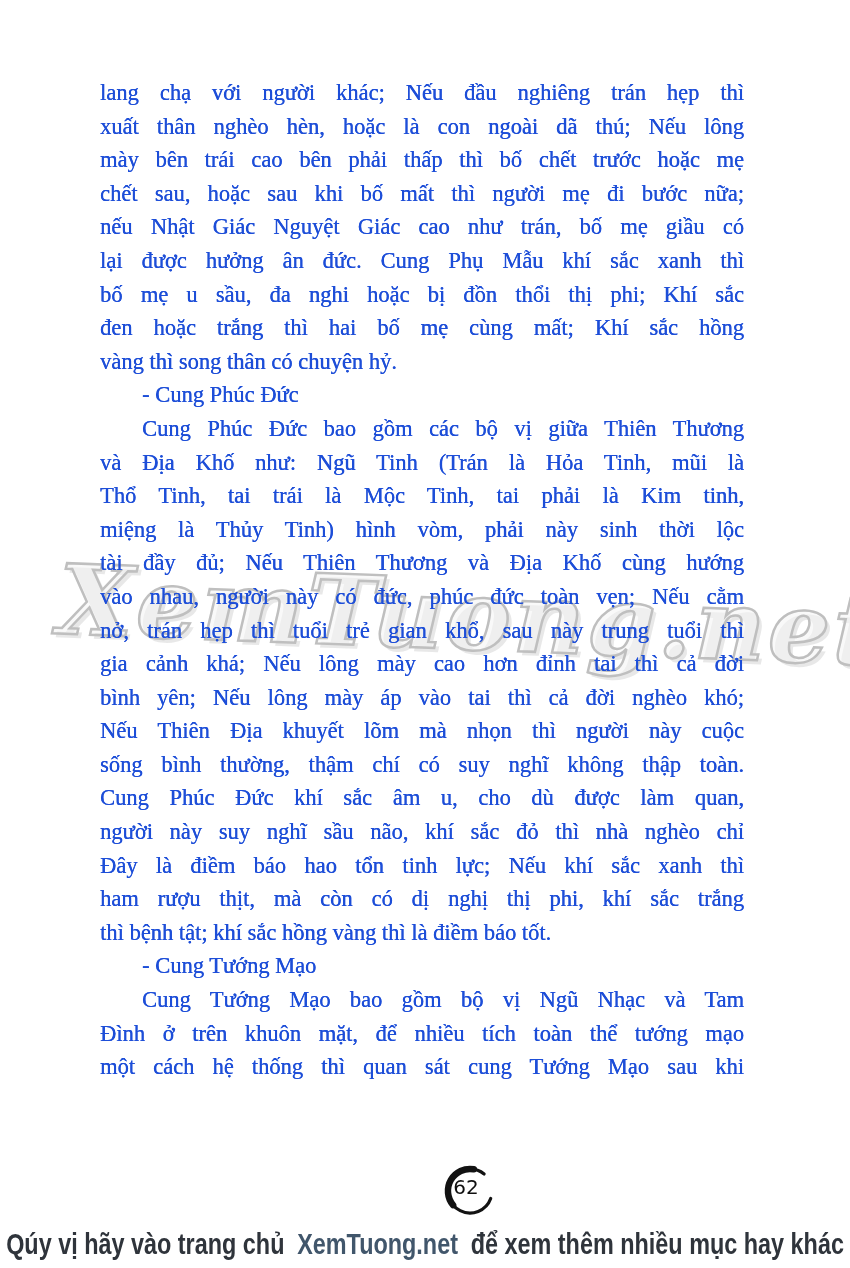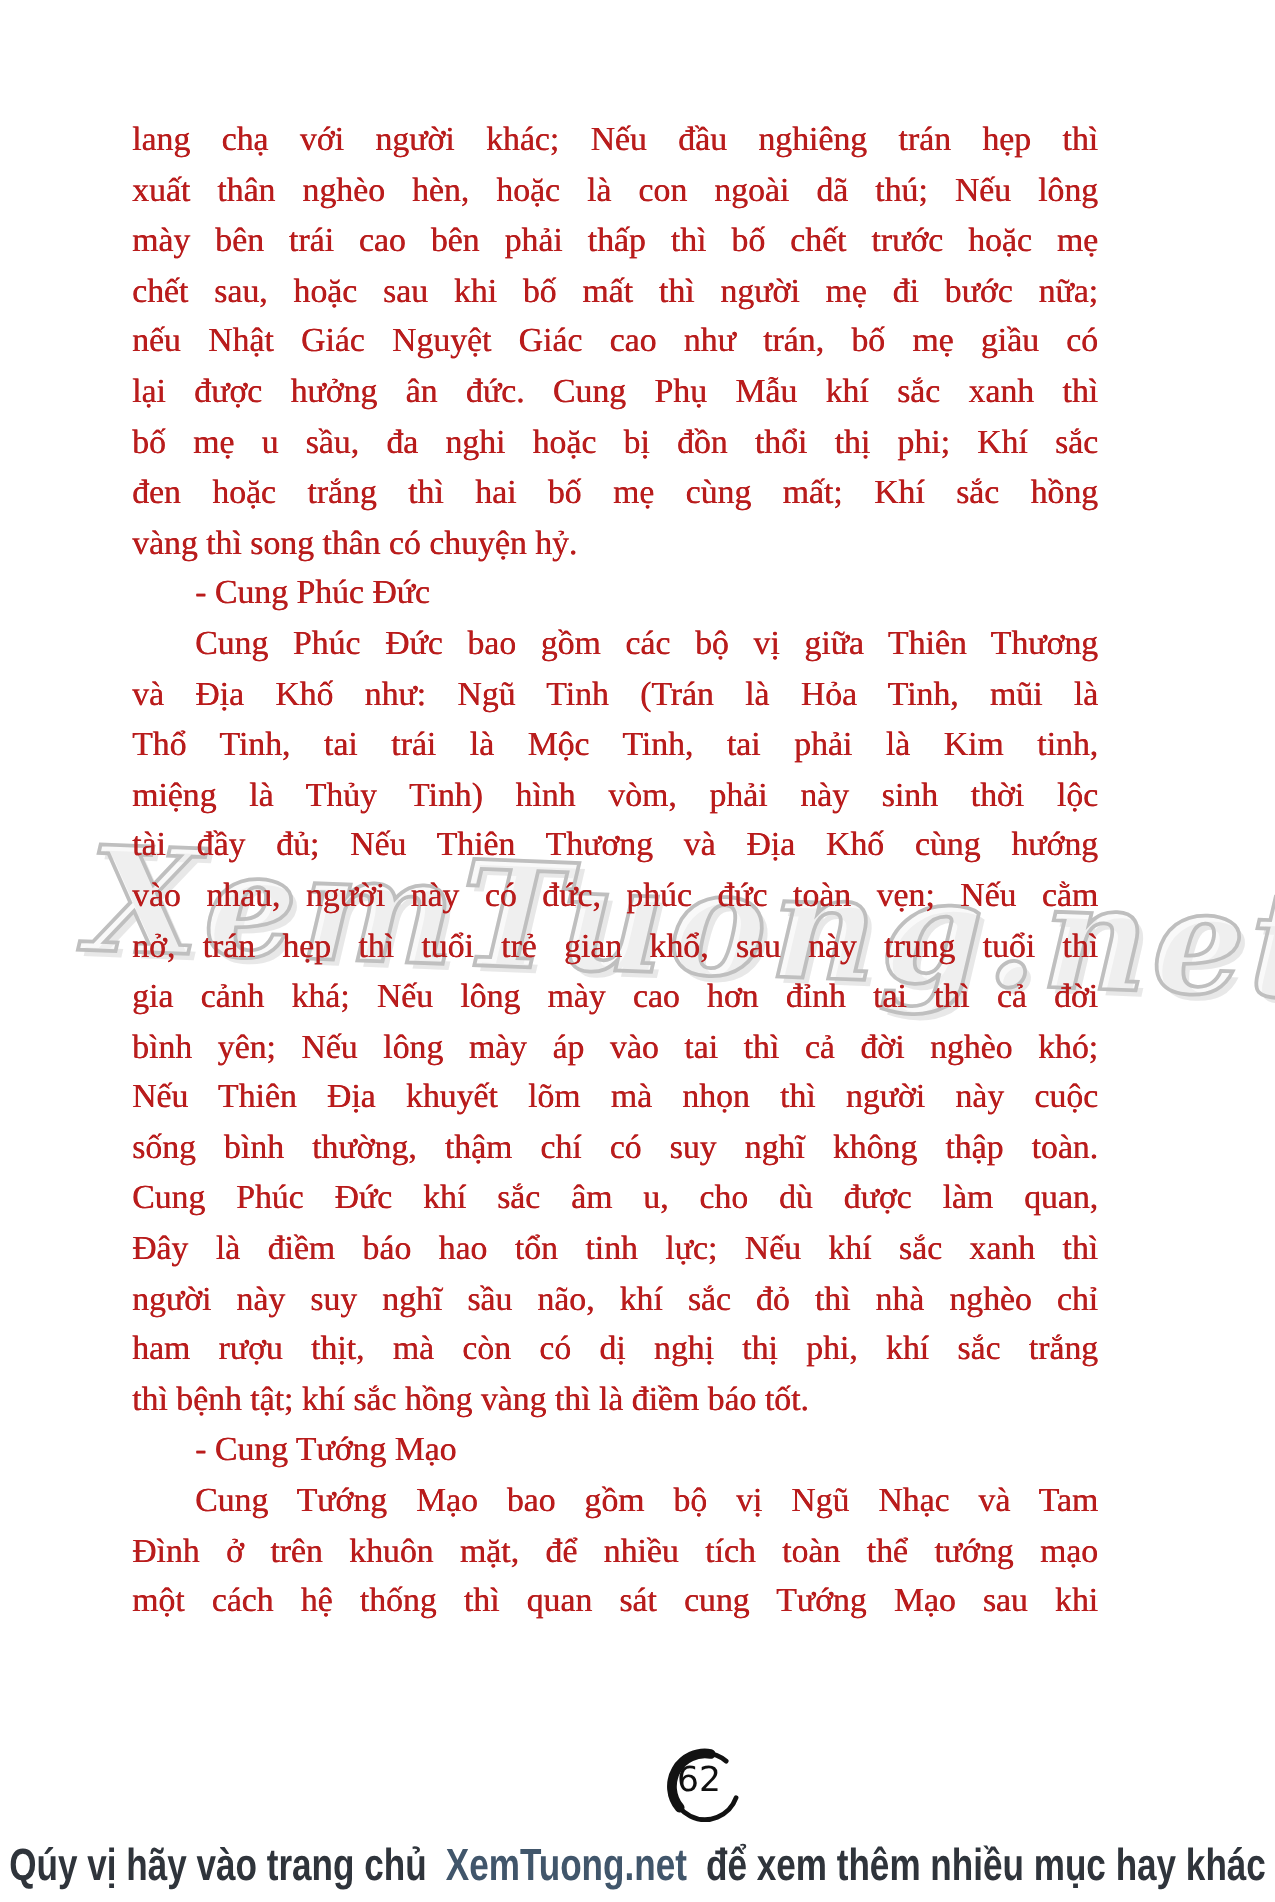--- a/index.html
+++ b/index.html
@@ -17,37 +17,37 @@
     white-space:nowrap;
     color:rgba(244,244,244,0.55);
     -webkit-text-stroke:2.5px #bfbfbf;
     text-shadow:4px 4px 0 rgba(205,205,205,0.45);
     transform:rotate(2.2deg);
     z-index:0;
     user-select:none;
   }
   
   .text-block {
-    position:absolute; left:88px; top:76px; width:644px;
-    color:#b91c1c; z-index:1;
+    position:absolute; left:100px; top:76px; width:644px;
+    color:#1d4ed8; z-index:1;
   }
   .line {
     font-size:22.5px; line-height:33.6px; height:33.6px;
     text-shadow:0.3px 0 0 currentColor; 
   }
   .j  { text-align:justify; text-align-last:justify; }
   .sh { text-align:left;    text-align-last:left; }
   .ind { text-indent:42px; }
   
   .page-badge { position:absolute; left:441px; top:1161px; width:58px; height:58px; z-index:1; }
   .page-badge svg { position:absolute; inset:0; }
   .pnum {
     position:absolute; left:0px; right:8px; top:2px; bottom:8px;
     display:flex; align-items:center; justify-content:center;
-    font-family:"DejaVu Sans", sans-serif; font-size:23px; font-weight:500;
+    font-family:"DejaVu Sans", sans-serif; font-size:20px; font-weight:500;
     color:#101010;
   }
   
   .footer {
     position:absolute; left:0; top:1219px; width:850px; height:49px;
     display:flex; align-items:center; justify-content:center; z-index:1;
   }
   .footer-inner {
     white-space:nowrap;
     font-family:"Liberation Sans", sans-serif;
@@ -80,22 +80,22 @@
     <div class="line j">Thổ Tinh, tai trái là Mộc Tinh, tai phải là Kim tinh,</div>
     <div class="line j">miệng là Thủy Tinh) hình vòm, phải này sinh thời lộc</div>
     <div class="line j">tài đầy đủ; Nếu Thiên Thương và Địa Khố cùng hướng</div>
     <div class="line j">vào nhau, người này có đức, phúc đức toàn vẹn; Nếu cằm</div>
     <div class="line j">nở, trán hẹp thì tuổi trẻ gian khổ, sau này trung tuổi thì</div>
     <div class="line j">gia cảnh khá; Nếu lông mày cao hơn đỉnh tai thì cả đời</div>
     <div class="line j">bình yên; Nếu lông mày áp vào tai thì cả đời nghèo khó;</div>
     <div class="line j">Nếu Thiên Địa khuyết lõm mà nhọn thì người này cuộc</div>
     <div class="line j">sống bình thường, thậm chí có suy nghĩ không thập toàn.</div>
     <div class="line j">Cung Phúc Đức khí sắc âm u, cho dù được làm quan,</div>
+    <div class="line j">người này suy nghĩ sầu não, khí sắc đỏ thì nhà nghèo chỉ</div>
     <div class="line j">Đây là điềm báo hao tổn tinh lực; Nếu khí sắc xanh thì</div>
-    <div class="line j">người này suy nghĩ sầu não, khí sắc đỏ thì nhà nghèo chỉ</div>
     <div class="line j">ham rượu thịt, mà còn có dị nghị thị phi, khí sắc trắng</div>
     <div class="line sh">thì bệnh tật; khí sắc hồng vàng thì là điềm báo tốt.</div>
     <div class="line sh ind">- Cung Tướng Mạo</div>
     <div class="line j ind">Cung Tướng Mạo bao gồm bộ vị Ngũ Nhạc và Tam</div>
     <div class="line j">Đình ở trên khuôn mặt, để nhiều tích toàn thể tướng mạo</div>
     <div class="line j">một cách hệ thống thì quan sát cung Tướng Mạo sau khi</div>
   </main>
 
   <div class="page-badge">
     <svg viewBox="0 0 58 58" aria-hidden="true">

